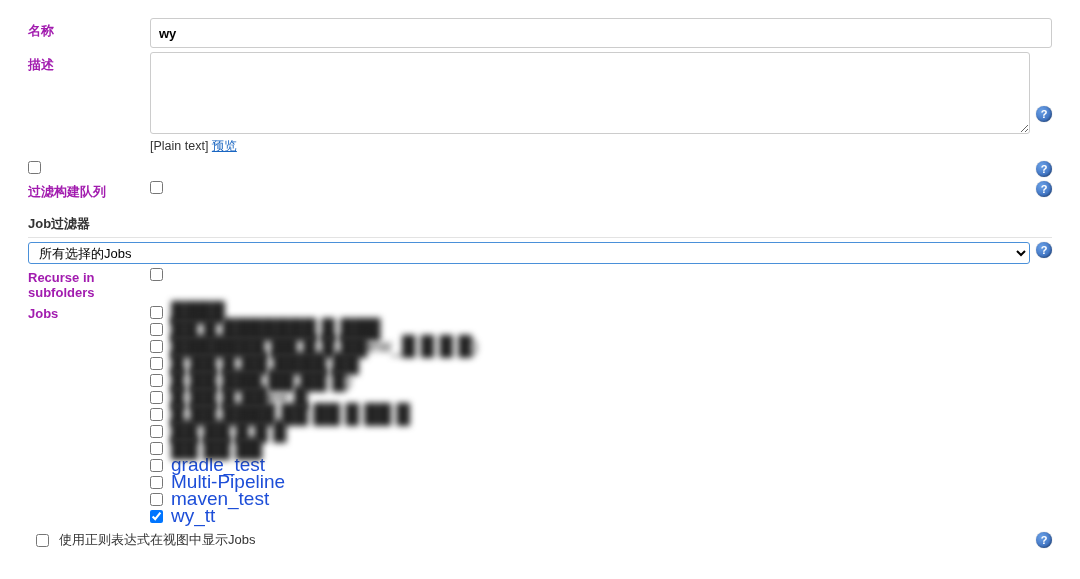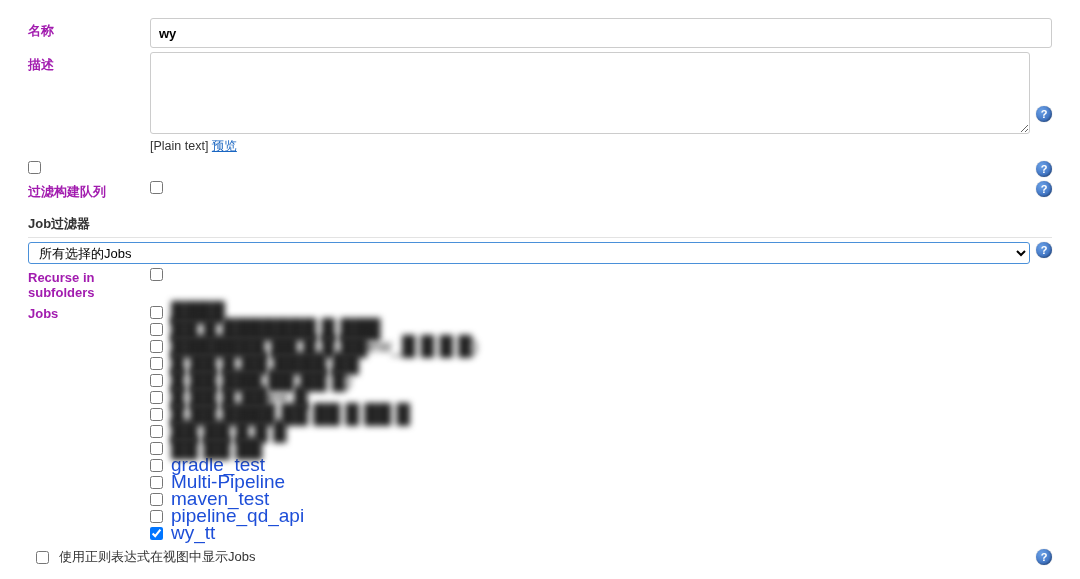--- a/index.html
+++ b/index.html
@@ -217,24 +217,20 @@
         </div>
         <div class="job-item">
           <input type="checkbox" style="">
           <span class="jlabel">Multi-Pipeline</span>
         </div>
         <div class="job-item">
           <input type="checkbox" style="">
           <span class="jlabel">maven_test</span>
         </div>
         <div class="job-item">
-          <input type="checkbox" style="">
-          <span class="jlabel">pipeline_qd_api</span>
-        </div>
-        <div class="job-item">
           <input type="checkbox" checked="" style="">
           <span class="jlabel">wy_tt</span>
         </div>
       </div>
   </div>
 </div>
 
 <div class="regex-row">
   <input type="checkbox" style="">
   <span class="rlabel">使用正则表达式在视图中显示Jobs</span>

